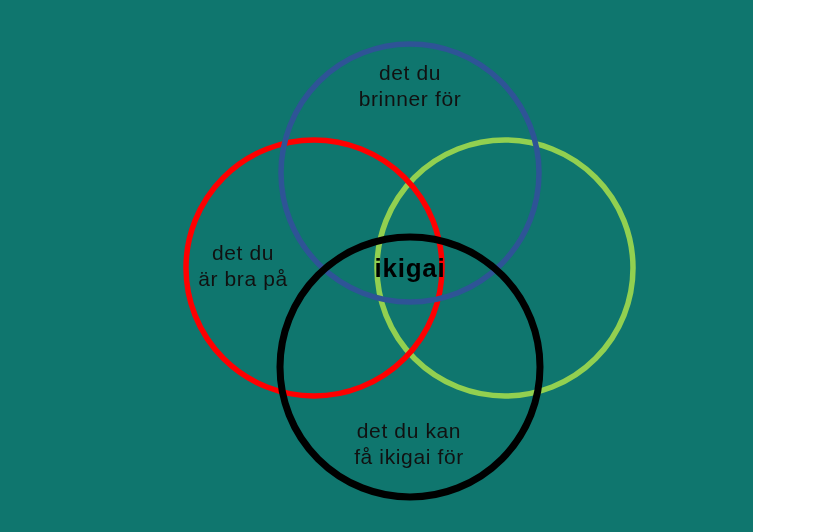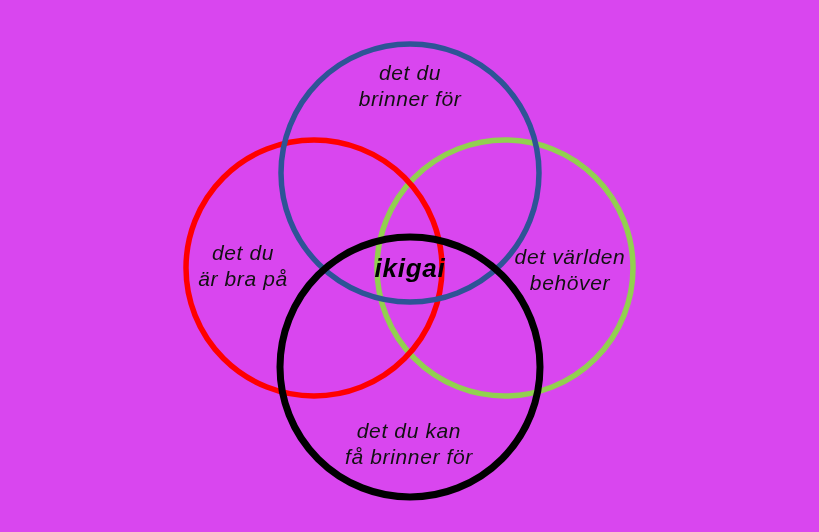--- a/index.html
+++ b/index.html
@@ -2,26 +2,25 @@
 <html><head>
 <meta charset="utf-8">
 <style>
   html, body {
     margin: 0;
     padding: 0;
     background: #ffffff;
   }
   .stage {
     position: relative;
-    width: 819px;
+    width: 753px;
     height: 532px;
-    background: #d946ef;
+    background: #0f766e;
     overflow: hidden;
     font-family: "Liberation Sans", sans-serif;
-    font-style: italic;
   }
   .stage svg {
     position: absolute;
     top: 0;
     left: 0;
   }
   .ring {
     fill: none;
   }
   .ring.thin  { stroke-width: 5.5px; }
@@ -60,21 +59,19 @@
     <circle class="ring thin" cx="410" cy="173" r="129" stroke="#2E5496"></circle>
     <circle class="ring thick" cx="410" cy="367" r="130" stroke="#000000"></circle>
   </svg>
 
   <div class="label top-label">det du
 brinner för</div>
 
   <div class="label left-label">det du
 är bra på</div>
 
-  <div class="label right-label">det världen
-behöver</div>
 
   <div class="label bottom-label">det du kan
-få brinner för</div>
+få ikigai för</div>
 
   <div class="label center-label">ikigai</div>
 
 </div>
 
 </body></html>

